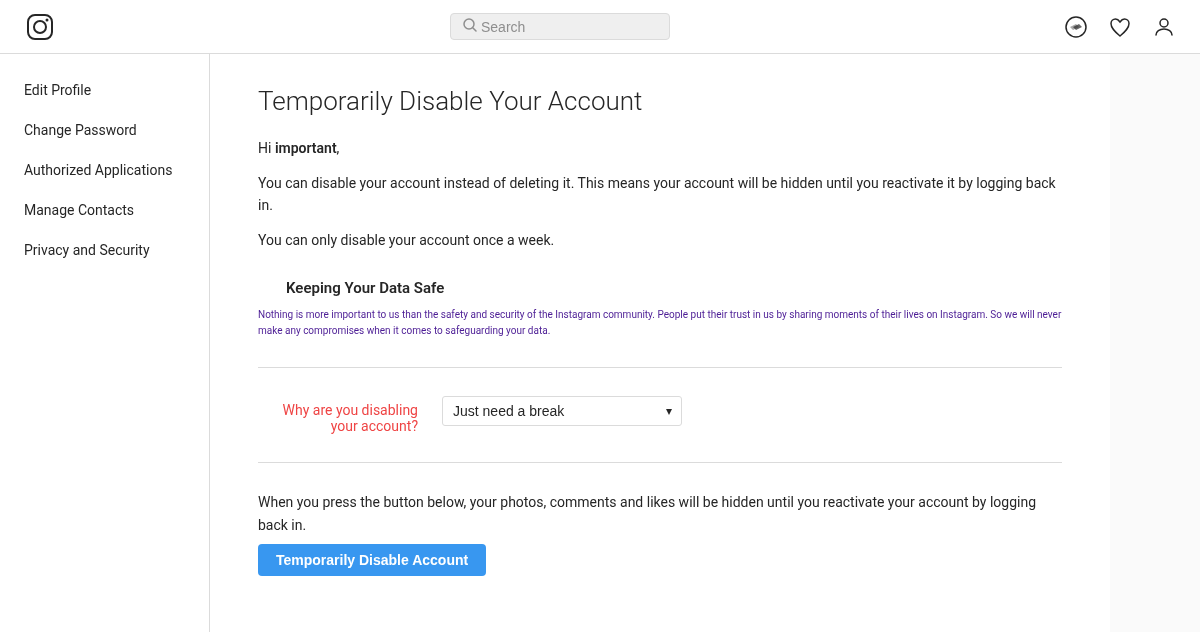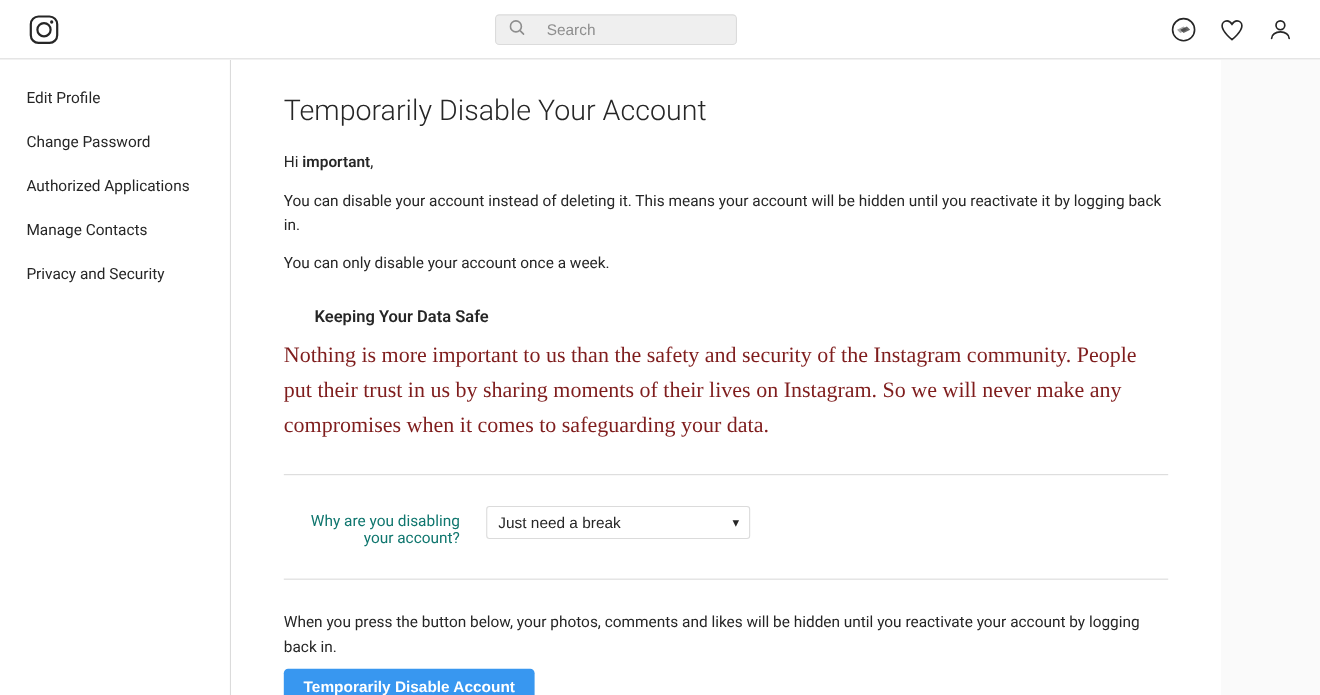--- a/index.html
+++ b/index.html
@@ -8,21 +8,21 @@
     
     .topnav {
       display: flex; align-items: center; justify-content: space-between;
       background: #fff; border-bottom: 1px solid #dbdbdb;
       height: 54px; padding: 0 24px; position: fixed; top: 0; left: 0; right: 0; z-index: 100;
     }
     .topnav-logo { display: flex; align-items: center; }
     .topnav-logo svg { width: 32px; height: 32px; }
     .topnav-search {
       display: flex; align-items: center; background: #efefef; border: 1px solid #dbdbdb;
-      border-radius: 4px; padding: 4px 12px; width: 220px; gap: 20px;
+      border-radius: 4px; padding: 4px 12px; width: 220px; gap: 4px;
     }
     .topnav-search input {
       background: transparent; border: none; outline: none; font-size: 14px; color: #262626; width: 100%;
     }
     .topnav-search input::placeholder { color: #8e8e8e; }
     .topnav-icons { display: flex; align-items: center; gap: 20px; }
     .topnav-icon { color: #262626; cursor: pointer; display: flex; align-items: center; }
 
     
     .layout { display: flex; padding-top: 54px; min-height: calc(100vh - 54px); }
@@ -46,29 +46,29 @@
       font-size: 26px; font-weight: 300; color: #262626; margin-bottom: 24px;
     }
 
     .greeting { margin-bottom: 16px; font-size: 14px; }
     .greeting strong { font-weight: 600; }
 
     .description { font-size: 14px; color: #262626; line-height: 1.6; margin-bottom: 12px; }
 
     .section-title { font-size: 15px; font-weight: 600; margin-bottom: 10px; margin-top: 28px; margin-left: 28px; }
 
-    .section-text { font-size: 20px; color: #7f1d1d; line-height: 1.6; font-family: Liberation Serif, serif; }
+    .section-text { font-size: 10px; color: #4c1d95; line-height: 1.6; }
 
     .divider { border: none; border-top: 1px solid #dbdbdb; margin: 28px 0; }
 
     .form-row {
       display: flex; align-items: flex-start; gap: 24px; margin-bottom: 24px;
     }
     .form-label {
-      text-align: right; min-width: 160px; font-size: 14px; padding-top: 6px; color: #0f766e;
+      text-align: right; min-width: 160px; font-size: 14px; padding-top: 6px; color: #ef4444;
     }
     .form-control { flex: 1; max-width: 280px; }
 
     .select-wrapper {
       position: relative; display: inline-block; width: 240px;
     }
     .select-wrapper select {
       width: 100%; appearance: none; -webkit-appearance: none;
       border: 1px solid #dbdbdb; border-radius: 3px; padding: 6px 32px 6px 10px;
       font-size: 14px; background: #fff; color: #262626; cursor: pointer; outline: none;

